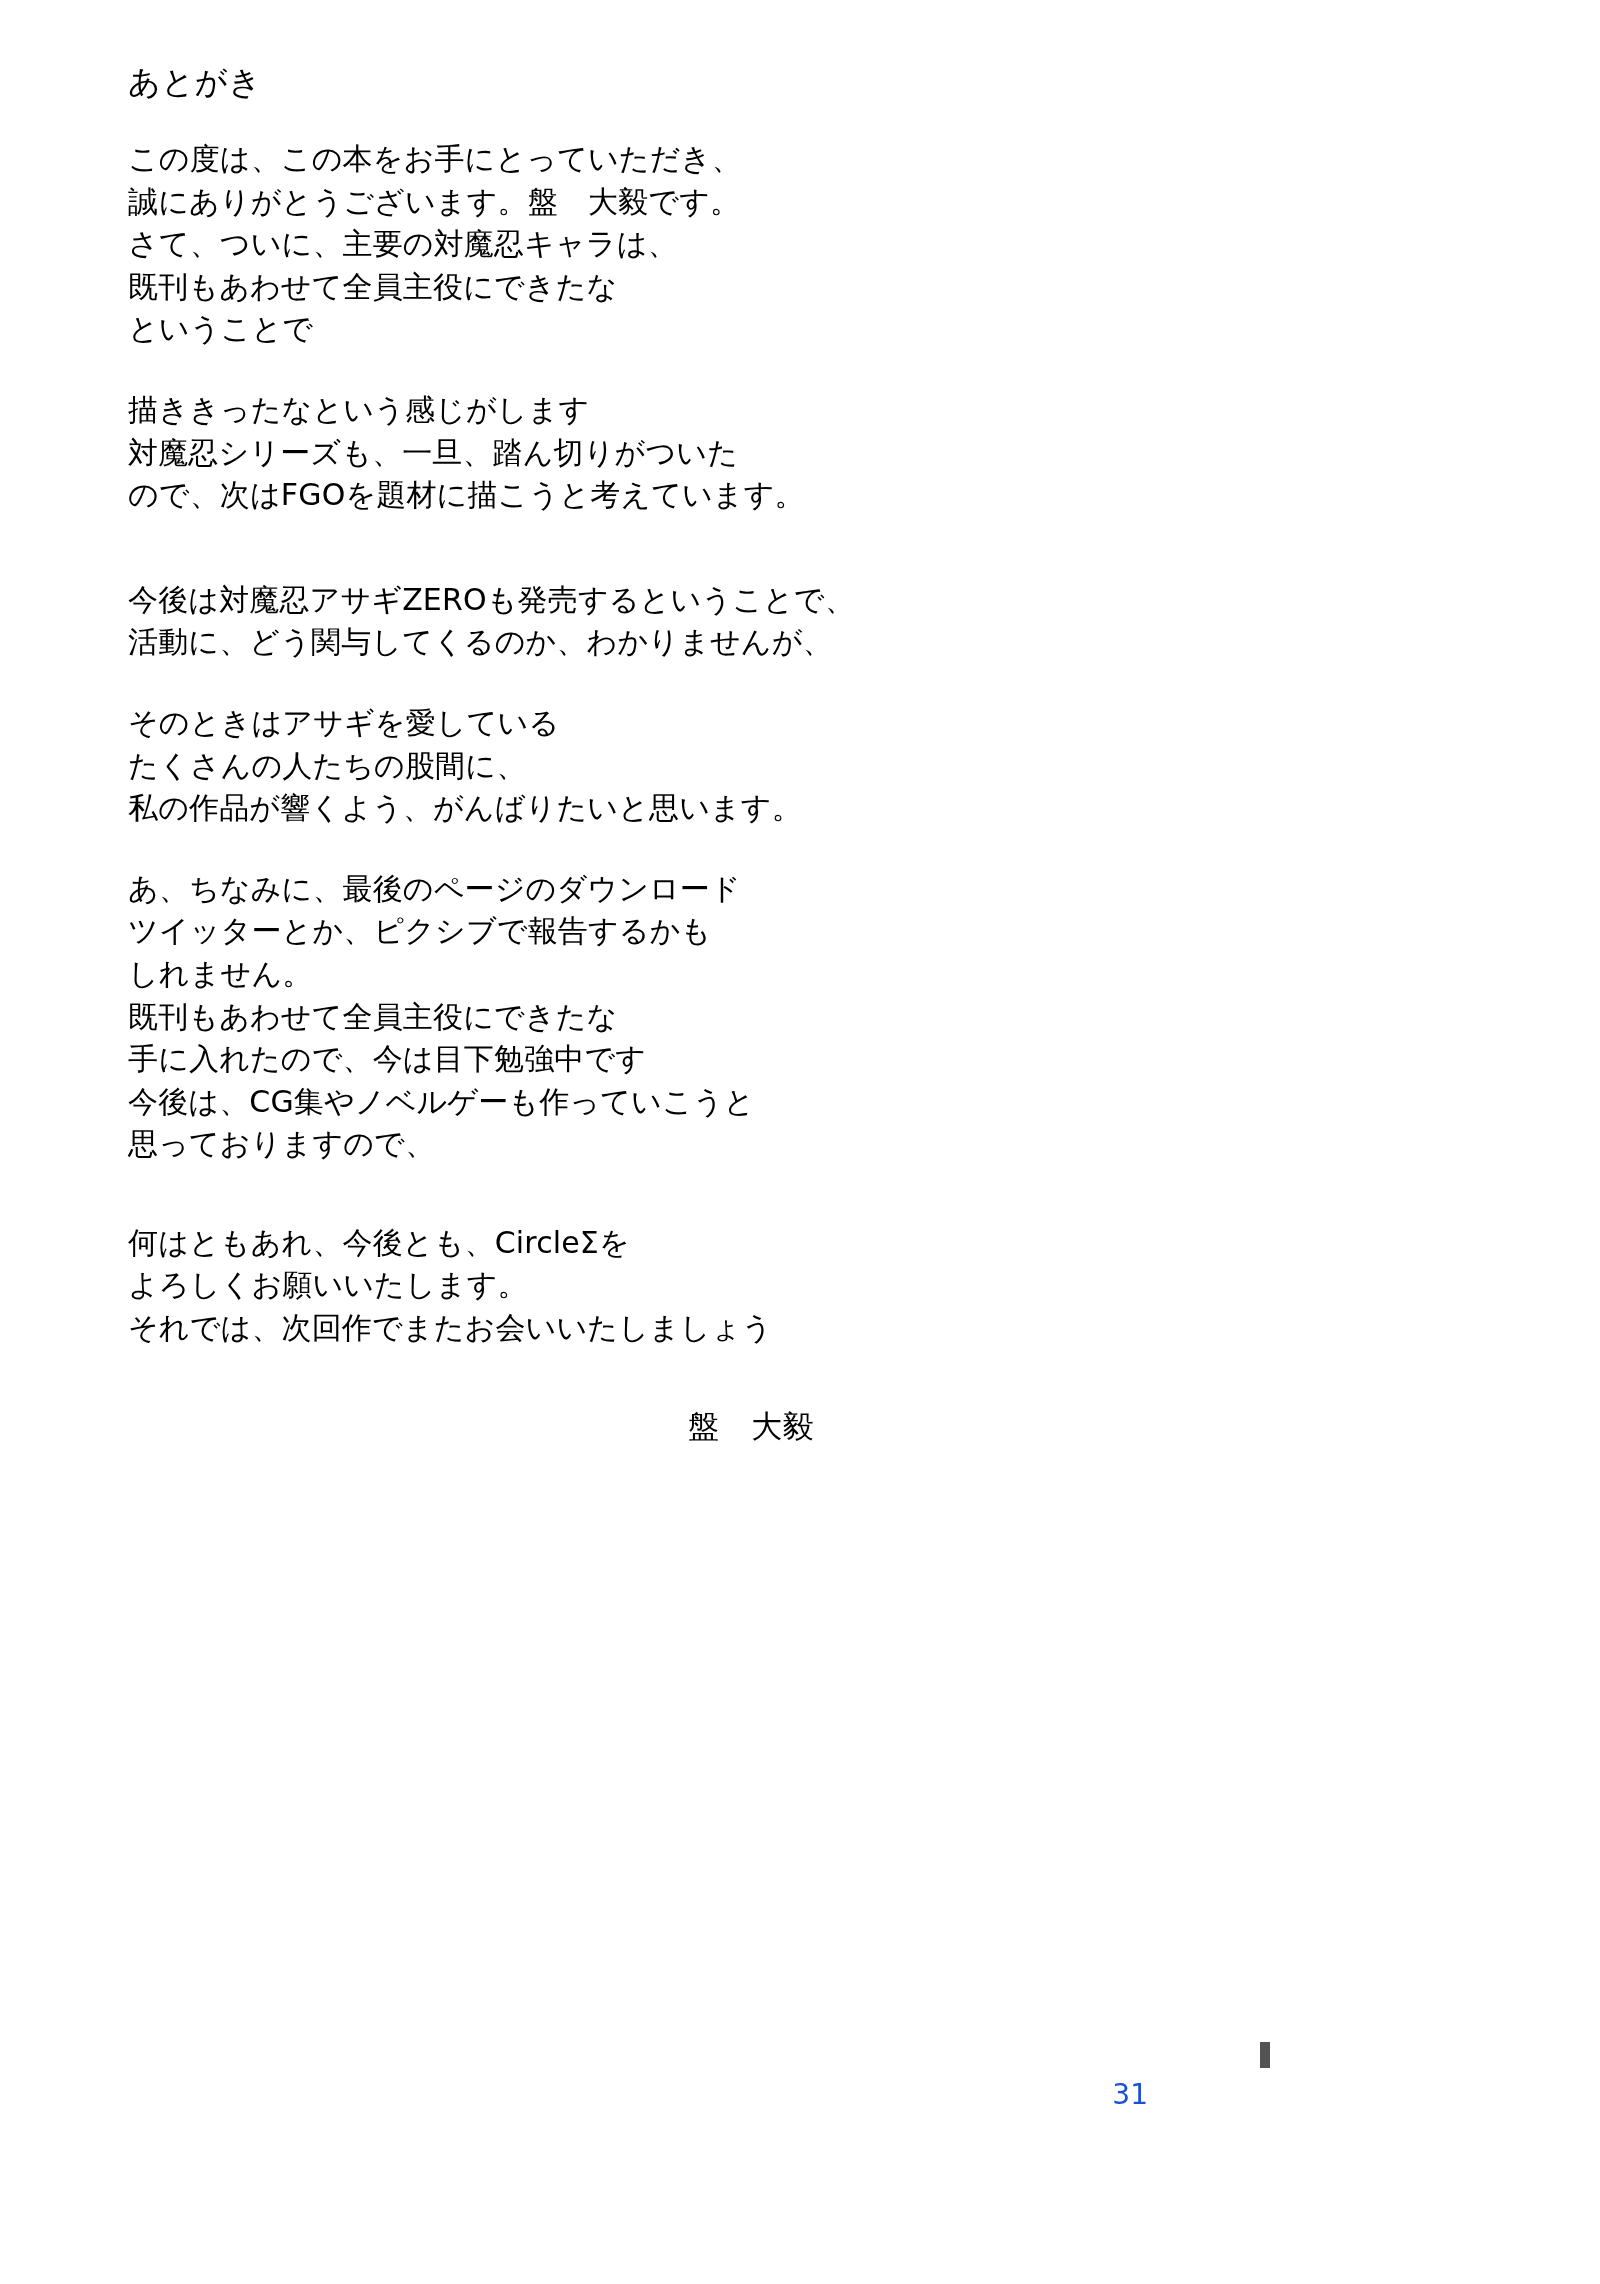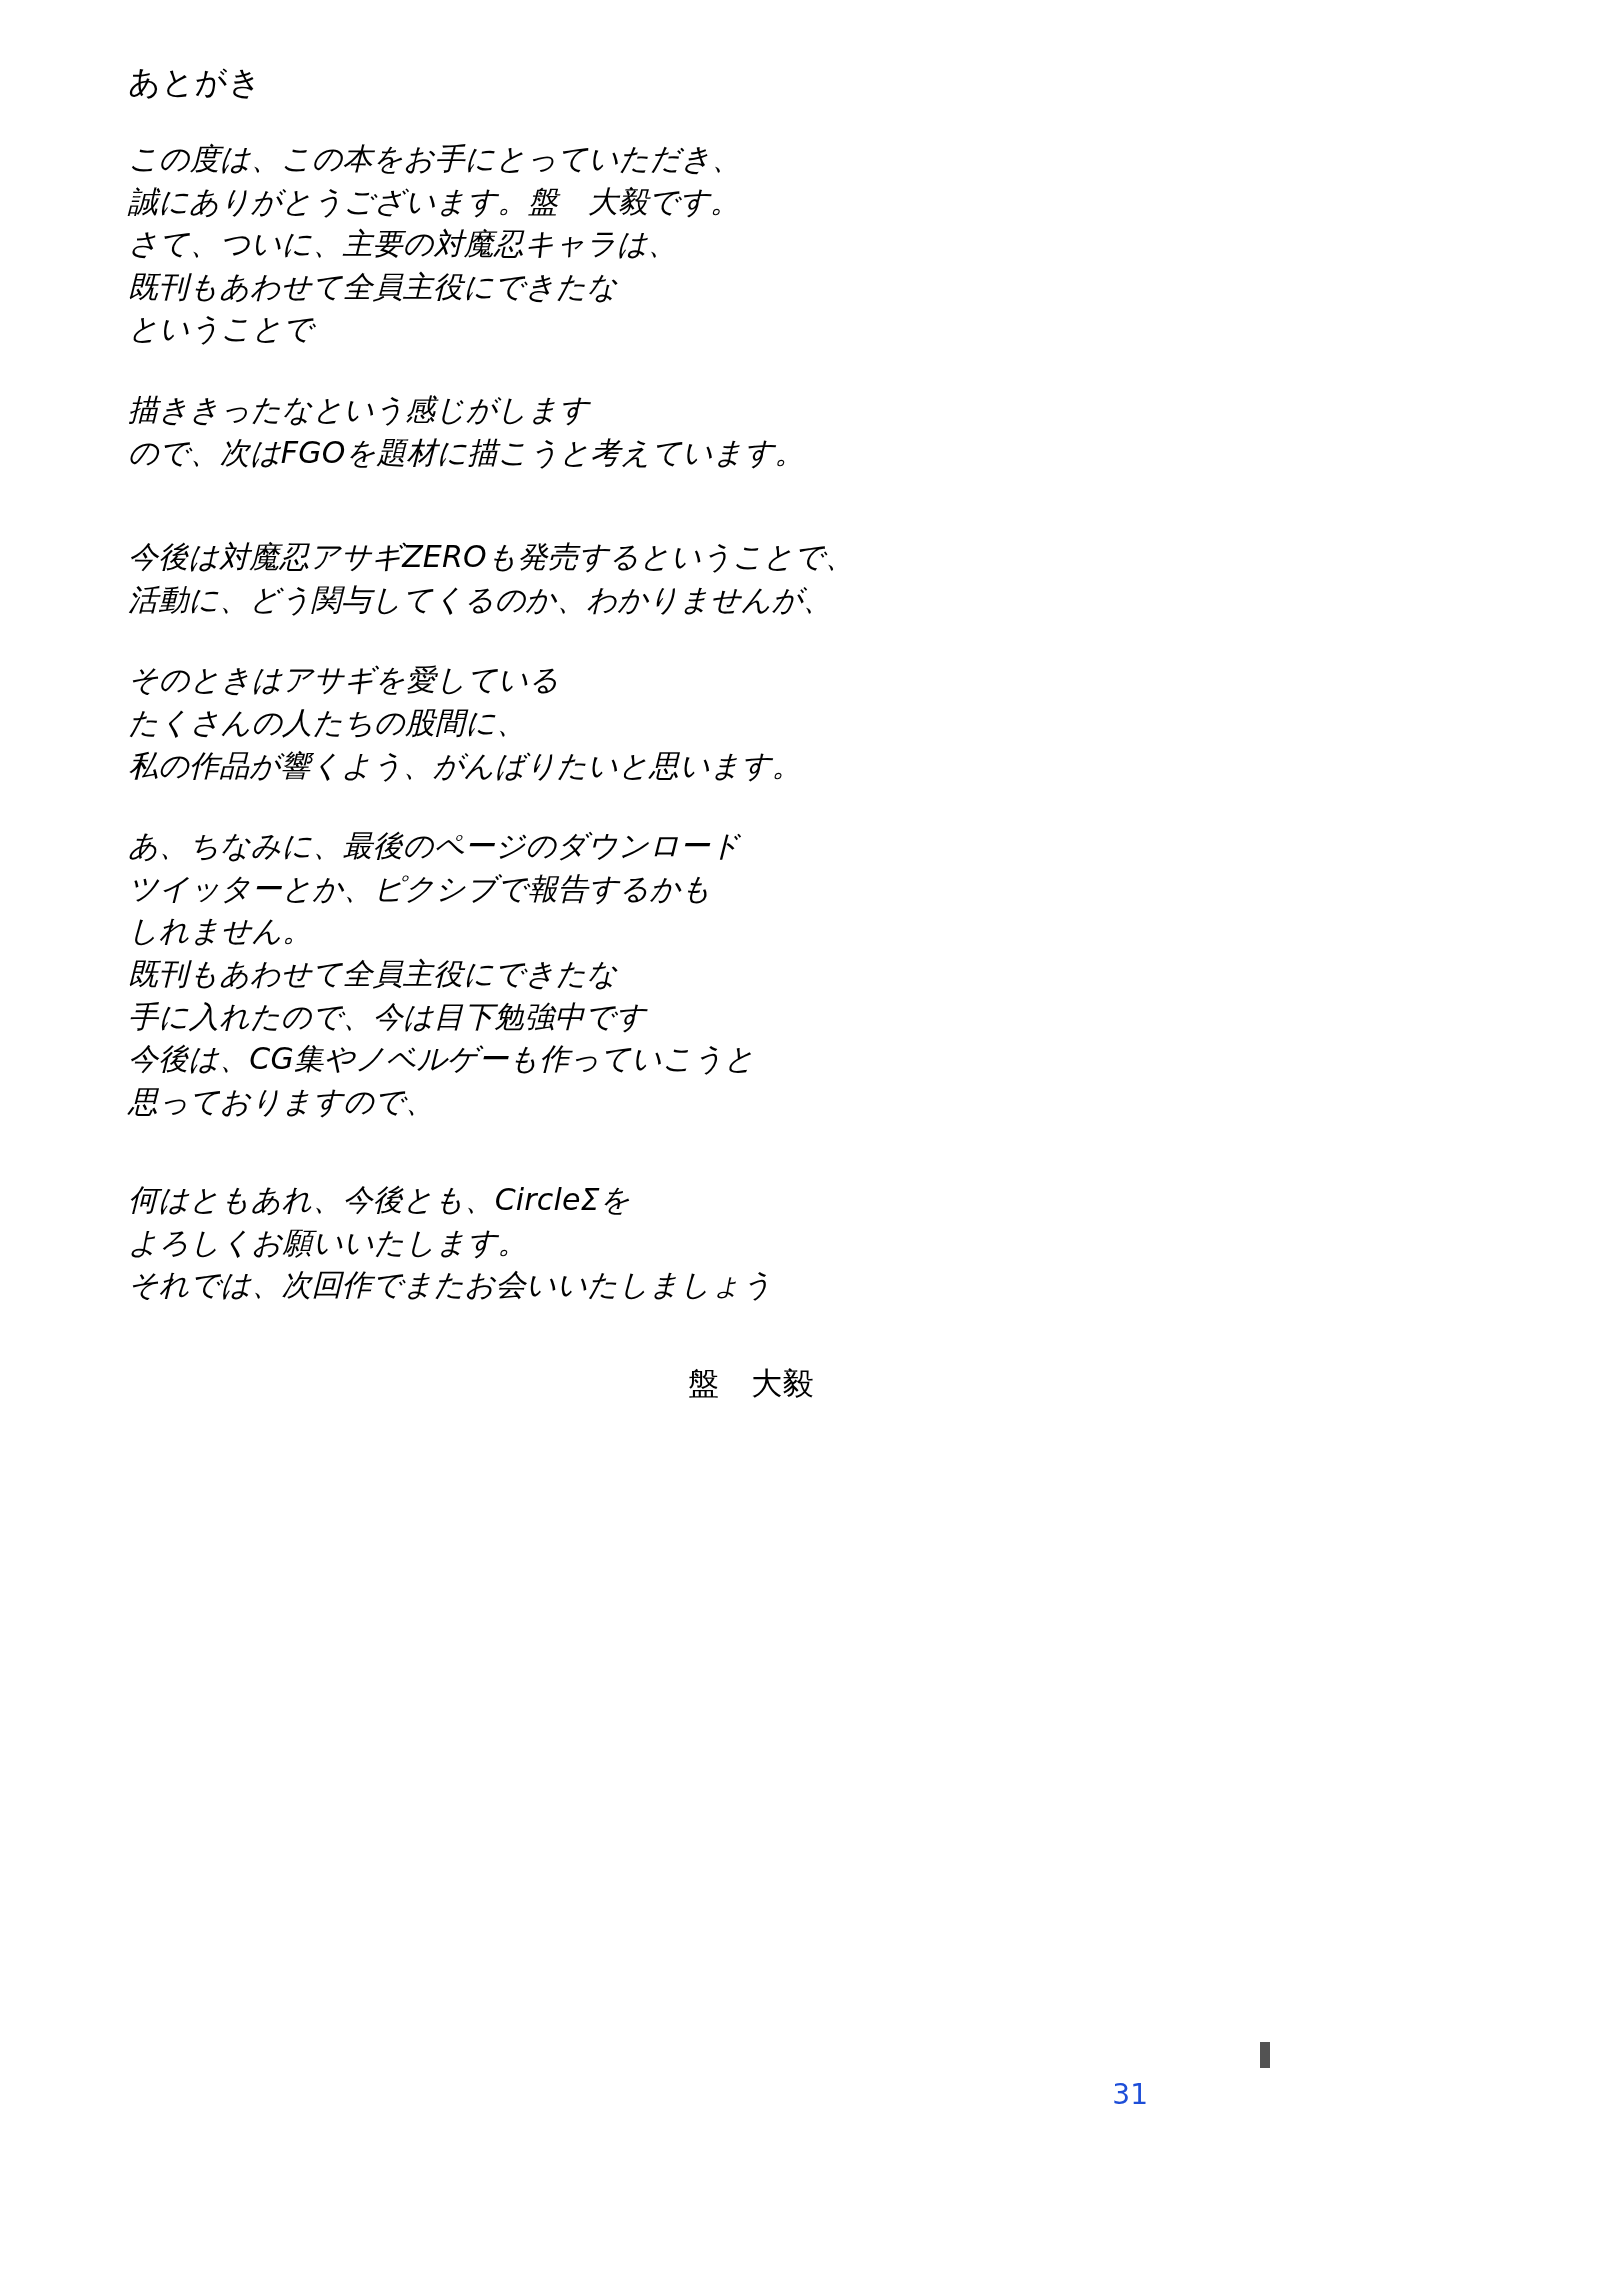--- a/index.html
+++ b/index.html
@@ -35,21 +35,20 @@
     letter-spacing: 0.02em;
     margin: 0 0 36px 0;
     font-weight: 500;
   }
   .para {
     font-size: 30px;
     line-height: 1.42;
     letter-spacing: 0.005em;
     margin: 0;
     font-weight: 500;
-    font-style: italic;
   }
   .para .ln {
     display: block;
     white-space: pre;
   }
   .gap-sm { height: 38px; }
   .gap-md { height: 56px; }
   .gap-lg { height: 62px; }
   .signature {
     font-size: 31px;
@@ -90,20 +89,21 @@
       <span class="ln">誠にありがとうございます。盤　大毅です。</span>
       <span class="ln">さて、ついに、主要の対魔忍キャラは、</span>
       <span class="ln">既刊もあわせて全員主役にできたな</span>
       <span class="ln">ということで</span>
     </div>
 
     <div class="gap-sm"></div>
 
     <div class="para">
       <span class="ln">描ききったなという感じがします</span>
+      <span class="ln">対魔忍シリーズも、一旦、踏ん切りがついた</span>
       <span class="ln">ので、次はFGOを題材に描こうと考えています。</span>
     </div>
 
     <div class="gap-lg"></div>
 
     <div class="para">
       <span class="ln">今後は対魔忍アサギZEROも発売するということで、</span>
       <span class="ln">活動に、どう関与してくるのか、わかりませんが、</span>
     </div>
 

